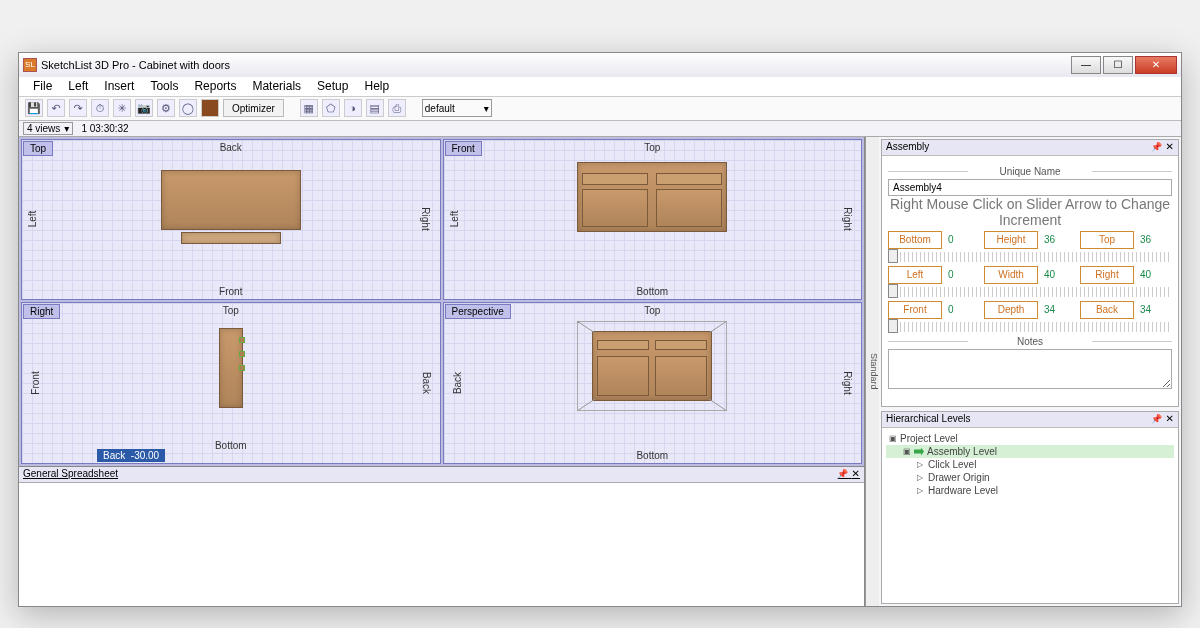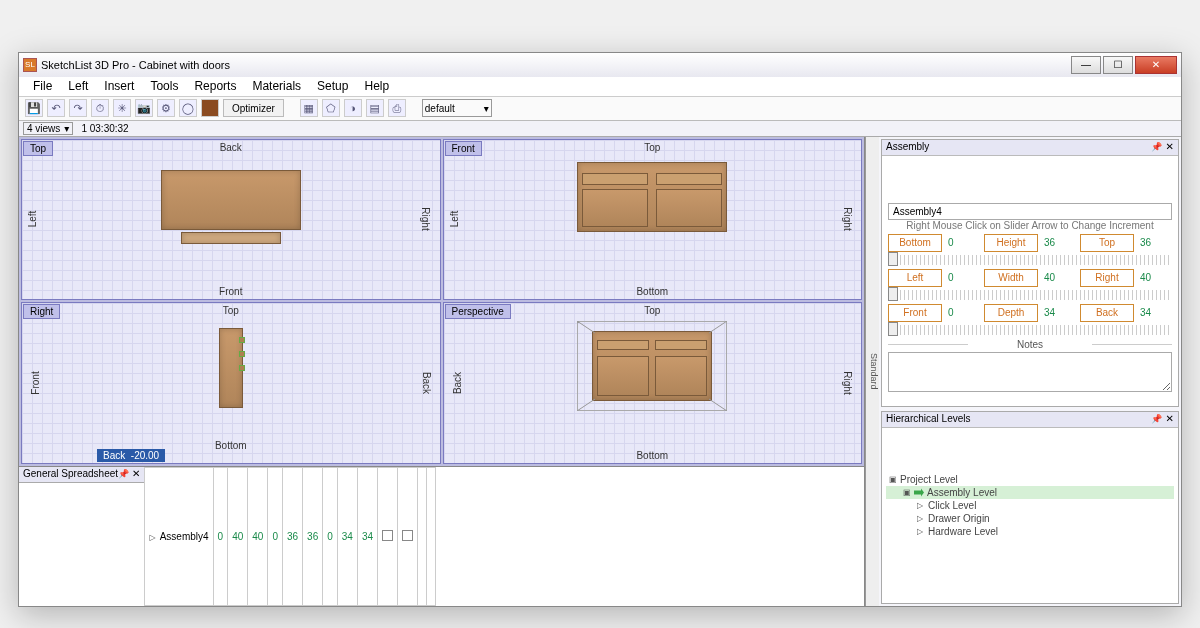--- a/index.html
+++ b/index.html
@@ -37,42 +37,42 @@
 .cab-front { width:150px; height:70px; top:22px; left:50%; transform:translateX(-50%);}
 .cab-door { position:absolute; border:1px solid #7a5a3a; background:linear-gradient(#c8996b,#b0855a);}
 .cab-drawer { position:absolute; border:1px solid #7a5a3a; background:#caa070; }
 .cab-side { width:24px; height:80px; top:25px; left:50%; transform:translateX(-50%);}
 .cab-side-draw { position:absolute; right:-3px; width:6px; height:6px; background:#ac8050; border:1px solid #6a4; }
 .persp-wrap { position:absolute; top:18px; left:50%; transform:translateX(-50%); width:150px; height:90px; }
 .persp-wrap::before, .persp-wrap::after { content:''; position:absolute; border:1px solid #999;}
 
 .sel-band { position:absolute; left:75px; bottom:1px; background:#2a5aa8; color:#fff; font-size:10px; padding:1px 6px;}
 
-.spreadsheet { height:140px; border-top:1px solid #888; background:#fff; display:flex; flex-direction:row; }
+.spreadsheet { height:140px; border-top:1px solid #888; background:#fff; display:flex; flex-direction:column;text-decoration:underline; }
 .ss-title { height:16px; background:#e6e6f4; font-size:10px; padding:1px 4px; border-bottom:1px solid #aaa; display:flex; justify-content:space-between;}
 .ss-table { font-size:10px; border-collapse:collapse; }
 .ss-table th, .ss-table td { border:1px solid #ccc; padding:1px 4px; text-align:left; white-space:nowrap; }
 .ss-table th { background:#eeeef8; font-weight:normal;}
 .ss-table td.num { color:#1a8a4a; }
 
 .side-tabs { width:14px; background:#eee; border-left:1px solid #999; writing-mode:vertical-rl; font-size:9px; padding:4px 0; text-align:center; color:#555; display:flex; flex-direction:column; gap:6px;}
 
-.panel { border:1px solid #aaa; background:#fff; margin:2px; display:flex; flex-direction:column;gap:41px; }
+.panel { border:1px solid #aaa; background:#fff; margin:2px; display:flex; flex-direction:column; }
 .panel-hd { height:16px; background:#e6e6f4; font-size:10px; padding:1px 4px; display:flex; justify-content:space-between; border-bottom:1px solid #bbb;}
 .panel-body { flex:1; padding:6px; font-size:10px; overflow:auto; }
 .fs-legend { text-align:center; font-size:10px; color:#555; margin:4px 0 2px; position:relative;}
 .fs-legend::before,.fs-legend::after { content:''; position:absolute; top:50%; width:28%; border-top:1px solid #ccc;}
 .fs-legend::before{left:0}.fs-legend::after{right:0}
 .inp { width:100%; border:1px solid #aaa; padding:2px 4px; font-size:10px; }
 .dim-row { display:flex; gap:4px; margin:3px 0; align-items:center;}
 .dim-btn { flex:1; height:18px; border:1px solid #d08a30; background:#fff; color:#d07020; font-size:10px; display:flex; align-items:center; justify-content:center;}
 .dim-val { width:34px; color:#1a8a4a; font-size:10px; padding-left:2px;}
 .slider-track { height:10px; margin:2px 0 4px; background:repeating-linear-gradient(90deg,#ccc,#ccc 1px,transparent 1px,transparent 4px); position:relative;}
 .slider-thumb { position:absolute; left:0; top:-3px; width:10px; height:14px; border:1px solid #888; background:#eee;}
-.hint { text-align:center; font-size:10px; color:#777; }
+.hint { text-align:center; font-size:14px; color:#777; }
 
 .tree { font-size:10px; padding:4px; }
 .tree-row { display:flex; align-items:center; gap:3px; padding:1px 0; color:#444;}
 .tree-ind { display:inline-block; }
 .tri { font-size:8px; color:#555; width:8px; display:inline-block;}
 .tree-sel { background:#d6f0d6; }
 .tree-icon { width:10px; height:10px; }
 .tree-icon.grn { background:#3aa64a; clip-path: polygon(0 30%, 70% 30%, 70% 10%, 100% 50%, 70% 90%, 70% 70%, 0 70%);}
 .pin { font-size:9px;}
 .chk { width:11px; height:11px; border:1px solid #888; display:inline-block;}
@@ -168,21 +168,21 @@
           <div class="vp-label" style="top:2px;left:50%;transform:translateX(-50%)">Top</div>
           <div class="vp-label" style="bottom:12px;left:50%;transform:translateX(-50%)">Bottom</div>
           <div class="vp-label" style="left:2px;top:50%;transform:translateY(-50%) rotate(-90deg)">Front</div>
           <div class="vp-label" style="right:2px;top:50%;transform:translateY(-50%) rotate(90deg)">Back</div>
           <div class="cabinet cab-side">
             <div class="cab-side-draw" style="top:8px;"></div>
             <div class="cab-side-draw" style="top:22px;"></div>
             <div class="cab-side-draw" style="top:36px;"></div>
           </div>
           <div class="sel-band">
-            <span>Back</span>&nbsp;&nbsp;<span>-20.00</span>
+            <span>Back</span>&nbsp;&nbsp;<span>-30.00</span>
           </div>
         </div>
 
         <div class="viewport">
           <div class="vp-tag">Perspective</div>
           <div class="vp-label" style="top:2px;left:50%;transform:translateX(-50%)">Top</div>
           <div class="vp-label" style="bottom:2px;left:50%;transform:translateX(-50%)">Bottom</div>
           <div class="vp-label" style="left:2px;top:50%;transform:translateY(-50%) rotate(-90deg)">Back</div>
           <div class="vp-label" style="right:2px;top:50%;transform:translateY(-50%) rotate(90deg)">Right</div>
           <div class="persp-wrap">
@@ -206,54 +206,39 @@
 
       </div>
 
       <div class="spreadsheet">
         <div class="ss-title">
           <span>General Spreadsheet</span>
           <span><span class="pin">📌</span> <span>✕</span></span>
         </div>
         <table class="ss-table">
           <tbody>
-          <tr>
-            <td><span class="tri">▷</span> <span>Assembly4</span></td>
-            <td class="num">0</td>
-            <td class="num">40</td>
-            <td class="num">40</td>
-            <td class="num">0</td>
-            <td class="num">36</td>
-            <td class="num">36</td>
-            <td class="num">0</td>
-            <td class="num">34</td>
-            <td class="num">34</td>
-            <td><span class="chk"></span></td>
-            <td><span class="chk"></span></td>
-            <td></td>
-                <td></td>
-          </tr>
         </tbody>
           </table>
       </div>
     </div>
 
     <div class="side-tabs">
       <span>Standard</span>
       <span>Board Definition</span>
       <span>Rotation</span>
     </div>
 
     <div class="right-col">
       <div class="panel" style="flex:1.4;">
         <div class="panel-hd">
           <span>Assembly</span>
           <span><span class="pin">📌</span> <span>✕</span></span>
         </div>
         <div class="panel-body">
+          <div class="fs-legend">Unique Name</div>
           <input class="inp" value="Assembly4" style="">
           <div class="hint">Right Mouse Click on Slider Arrow to Change Increment</div>
 
           <div id="dim-rows">
               <div>
                 <div class="dim-row">
                   <div class="dim-btn">Bottom</div>
                   <div class="dim-val">0</div>
                   <div class="dim-btn">Height</div>
                   <div class="dim-val">36</div>

